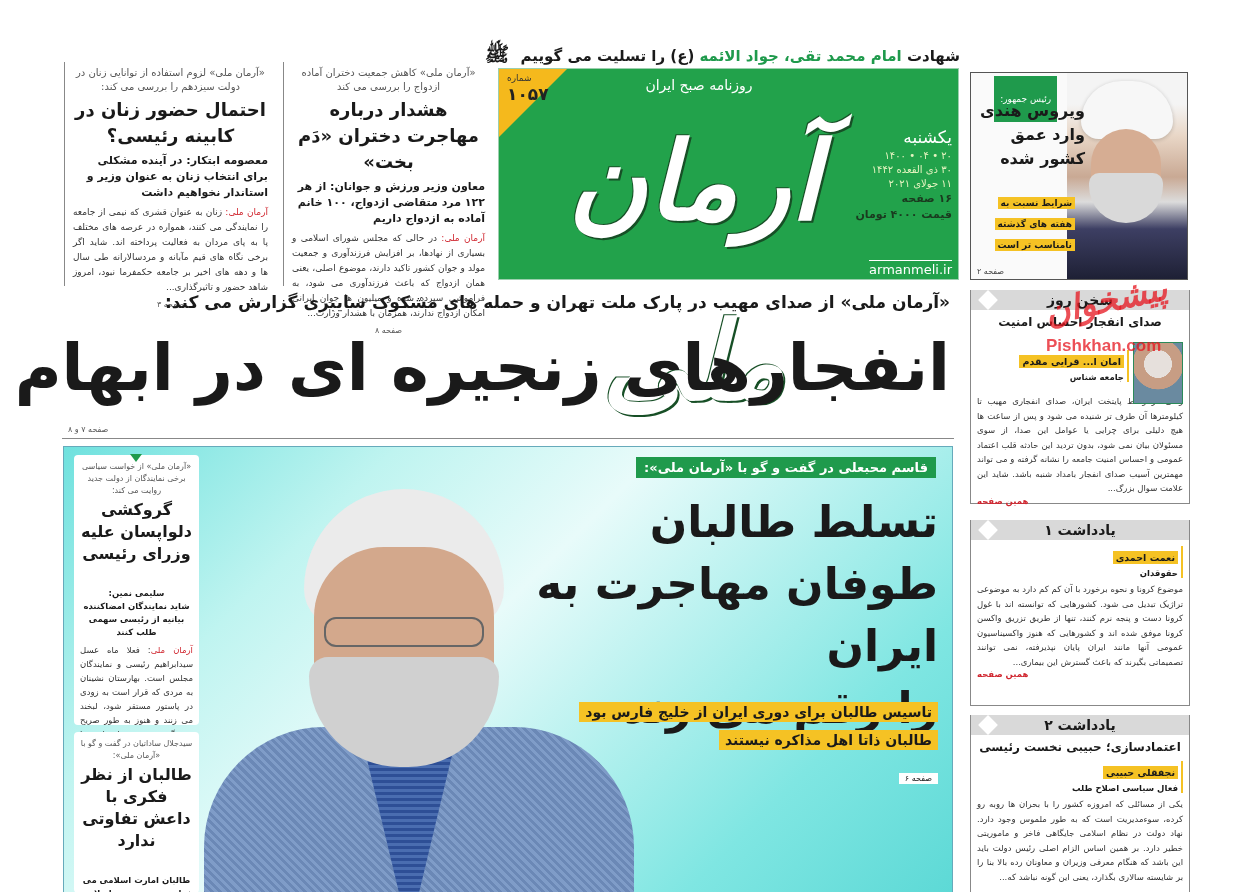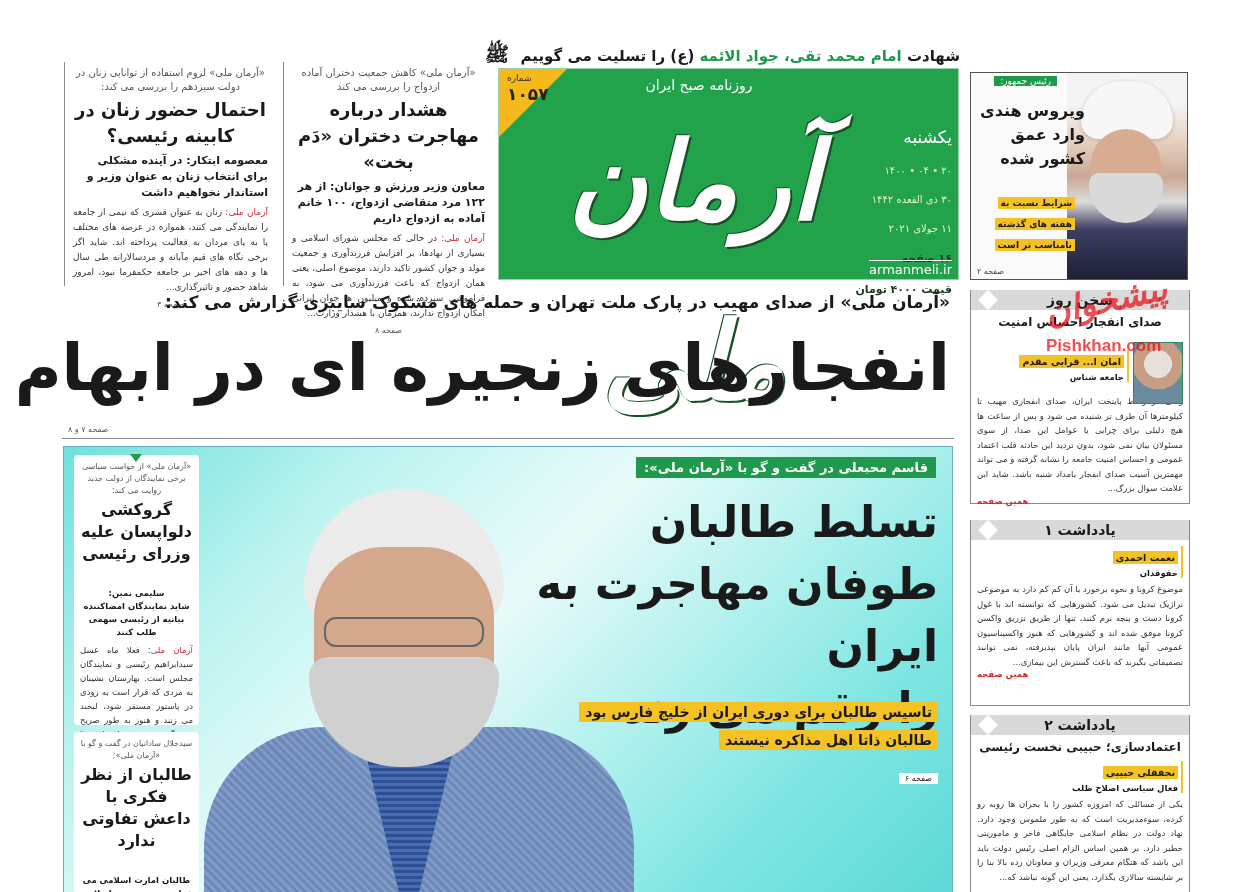--- a/index.html
+++ b/index.html
@@ -22,39 +22,39 @@
 
     
     #masthead { left: 498px; top: 68px; width: 461px; height: 212px; background: #22a24b; border: 1px solid #9ccfae; }
     #issue-corner { left: 0; top: 0; width: 0; height: 0; border-top: 68px solid #f5b91c; border-right: 68px solid transparent; }
     #issue-label { left: 8px; top: 4px; font-size: 9px; color: #333; }
     #issue-number { left: 8px; top: 15px; font-size: 17px; font-weight: bold; color: #222; }
     #subtitle { left: 100px; top: 8px; width: 200px; color: #fff; font-size: 14px; direction: rtl; text-align: center; }
     #logo { left: 30px; top: 22px; width: 330px; height: 180px; color: #fff; font-family: "DejaVu Serif", serif; font-size: 108px; font-weight: bold; direction: rtl; text-align: center; line-height: 180px; letter-spacing: -4px; text-shadow: 2px 2px 0 #174f26, -1px -1px 0 #174f26; font-style: italic; }
     #mast-info { right: 6px; top: 58px; width: 90px; direction: rtl; text-align: right; }
     #mast-info .day { color: #fff; font-size: 17px; }
-    #mast-info .line { color: #e6f4c0; font-size: 10px; margin-top: 18px; white-space: nowrap; }
+    #mast-info .line { color: #e6f4c0; font-size: 10px; margin-top: 3px; white-space: nowrap; }
     #mast-info .line.dark { color: #1a3a1f; font-size: 11px; font-weight: bold; }
     #site-url { right: 6px; bottom: 2px; color: #fff; font-size: 13px; border-top: 1px solid #fff; padding-top: 1px; }
 
     
     .top-col { top: 62px; height: 224px; padding: 4px 8px; border-left: 1px solid #888; }
     .kicker { font-size: 10px; color: #555; line-height: 14px; }
     .headline-m { font-size: 18px; font-weight: bold; line-height: 26px; margin-top: 3px; }
     .sub-bold { font-size: 11px; font-weight: bold; line-height: 16px; margin-top: 4px; }
     .body-sm { font-size: 9px; line-height: 15px; color: #333; margin-top: 4px; text-align: justify; }
     .page-ref { font-size: 8px; color: #555; margin-top: 5px; }
 
     
     #pres-box { left: 970px; top: 72px; width: 218px; height: 208px; border: 1px solid #555; background: #fafafa; overflow: hidden; }
     #pres-photo { right: 0; top: 0; width: 120px; height: 208px; background: linear-gradient(180deg, #f4f4f4 0%, #f4f4f4 15%, #e9d7c7 30%, #c9a994 50%, #dcdcdc 62%, #3d3f63 75%, #1d1f33 100%); }
     #pres-turban { right: 14px; top: 8px; width: 92px; height: 58px; background: #f7f7f7; border-radius: 46px 46px 20px 20px; box-shadow: 0 1px 4px rgba(0,0,0,0.2); }
     #pres-face { right: 26px; top: 56px; width: 70px; height: 86px; background: #d6ad93; border-radius: 35px 35px 30px 30px; }
     #pres-beard { right: 24px; top: 100px; width: 74px; height: 50px; background: #d9d9d9; border-radius: 10px 10px 37px 37px; }
-    #pres-tag { right: 130px; top: 3px; background: #1f9a4c; color: #fff; font-size: 9px; padding: 0 6px; direction: rtl; }
+    #pres-tag { right: 130px; top: 3px; background: #1f9a4c; color: #fff; font-size: 9px; padding: 18px 6px; direction: rtl; }
     #pres-headline { left: 4px; top: 26px; width: 110px; font-size: 16px; font-weight: bold; line-height: 24px; direction: rtl; text-align: right; }
     #pres-sub { left: 4px; top: 118px; width: 100px; direction: rtl; text-align: right; }
     #pres-sub span { display: inline-block; background: #f5c224; font-size: 9px; font-weight: bold; padding: 1px 3px; margin-bottom: 3px; white-space: nowrap; }
     #pres-page { left: 6px; bottom: 3px; font-size: 8px; color: #444; }
 
     
     #lead-kicker { left: 180px; top: 292px; width: 770px; font-size: 17px; font-weight: bold; direction: rtl; text-align: right; white-space: nowrap; }
     #lead-headline { left: 70px; top: 318px; width: 880px; font-size: 64px; font-weight: bold; direction: rtl; text-align: center; line-height: 100px; white-space: nowrap; letter-spacing: -1px; }
     #lead-page { left: 68px; top: 425px; font-size: 8px; color: #555; }
     #lead-rule { left: 62px; top: 438px; width: 892px; height: 1px; background: #888; }

